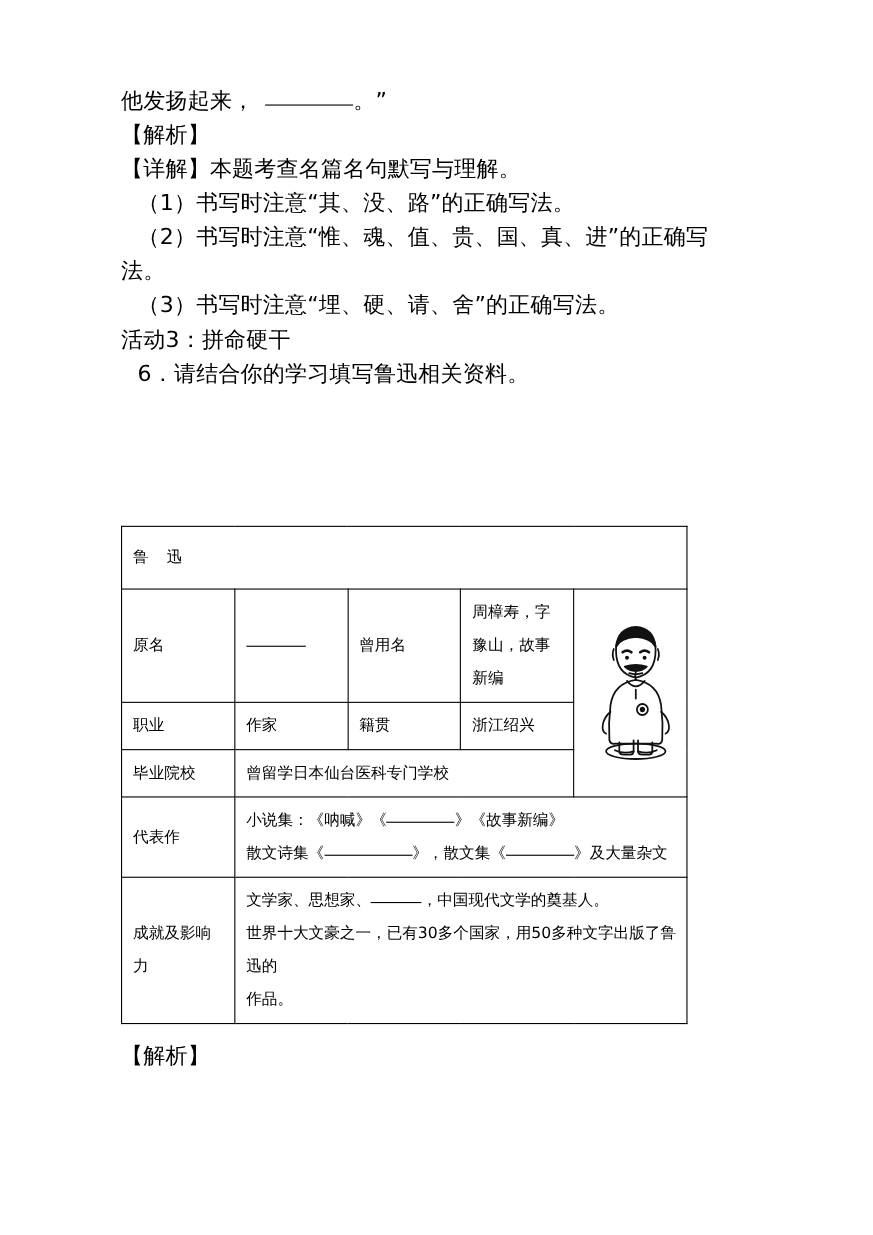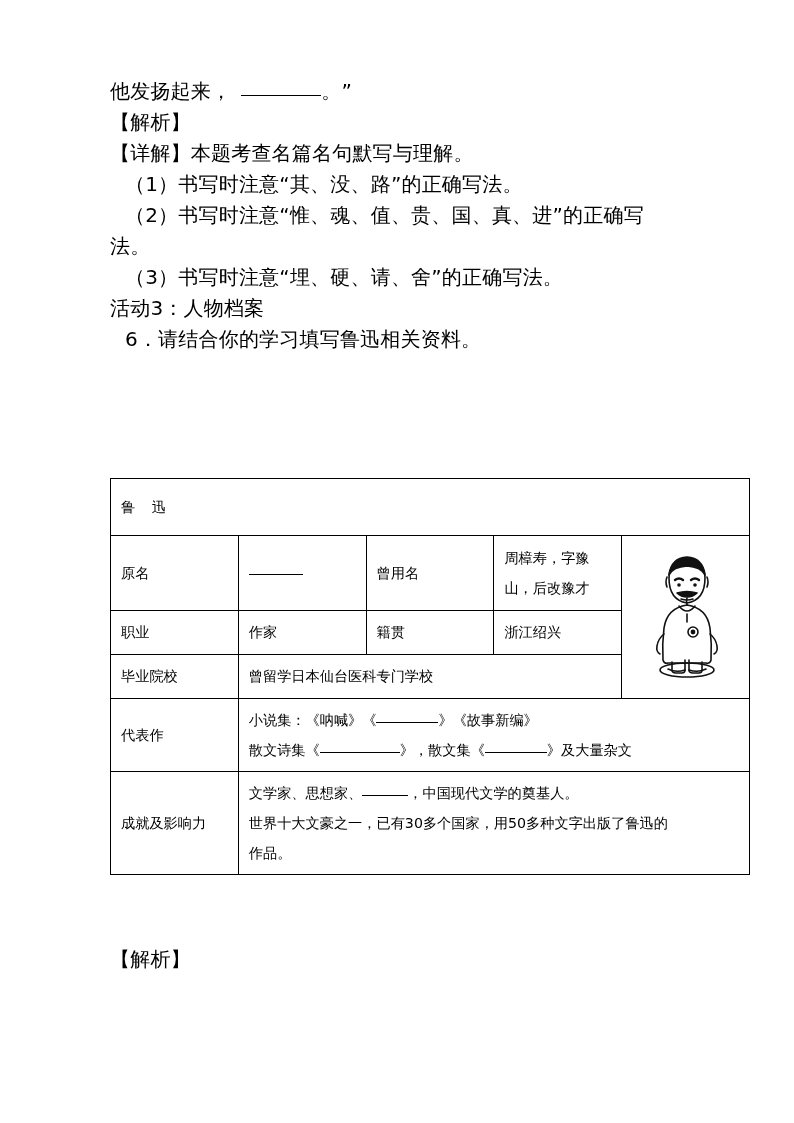--- a/index.html
+++ b/index.html
@@ -52,21 +52,21 @@
 
   
   .tbl-wrap {
     position: absolute;
     left: 110px;
     top: 478px;
     width: 540px;
   }
   table.profile {
     border-collapse: collapse;
-    width: 640px;
+    width: 515px;
     table-layout: fixed;
   }
   table.profile td {
     border: 1.3px solid #000;
     padding: 6px 8px 6px 10px;
     font-size: 14.2px;
     line-height: 30px;
     vertical-align: middle;
     word-break: break-all;
   }
@@ -118,38 +118,38 @@
 
 
     <div class="ln">【解析】</div>
 
     <div class="ln"><span>【详解】</span><span>本题考查名篇名句默写与理解。</span></div>
 
     <div class="ln indent">（1）书写时注意“其、没、路”的正确写法。</div>
     <div class="ln indent">（2）书写时注意“惟、魂、值、贵、国、真、进”的正确写法。</div>
     <div class="ln indent">（3）书写时注意“埋、硬、请、舍”的正确写法。</div>
 
-    <div class="ln">活动3：人物档案</div>
+    <div class="ln">活动3：拼命硬干</div>
 
     <div class="ln indent">6．请结合你的学习填写鲁迅相关资料。</div>
 
   </div>
 
   <div class="tbl-wrap">
     <table class="profile">
       <tbody>
         <tr class="row-title">
           <td colspan="5"><span class="name-head">鲁 迅</span></td>
         </tr>
 
         <tr>
           <td class="c-label">原名</td>
           <td class="c-val1"><span class="dash"></span></td>
           <td class="c-label2">曾用名</td>
-          <td class="c-val2 cell-multi">周樟寿，字豫山，后改豫才</td>
+          <td class="c-val2 cell-multi">周樟寿，字豫山，故事新编</td>
           <td class="c-pic" rowspan="3">
             <svg class="portrait" viewBox="0 0 92 150">
               <g fill="none" stroke="#111" stroke-width="1.6" stroke-linecap="round" stroke-linejoin="round">
                 <ellipse cx="46" cy="128" rx="27" ry="7"></ellipse>
                 <path d="M31 120 L31 128 Q31 131 35 131 L41 131 Q44 131 44 128 L44 118"></path>
                 <path d="M48 118 L48 128 Q48 131 52 131 L58 131 Q61 131 61 128 L61 120"></path>
                 <path d="M27 127 Q35 131 44 128"></path>
                 <path d="M48 128 Q57 131 65 127"></path>
                 <path d="M46 63 Q26 66 23 86 Q21 102 22 118 Q23 122 27 121 L65 121 Q69 122 70 118 Q71 102 69 86 Q66 66 46 63 Z"></path>
                 <path d="M23 92 Q17 97 16 104 Q15 110 19 112"></path>

